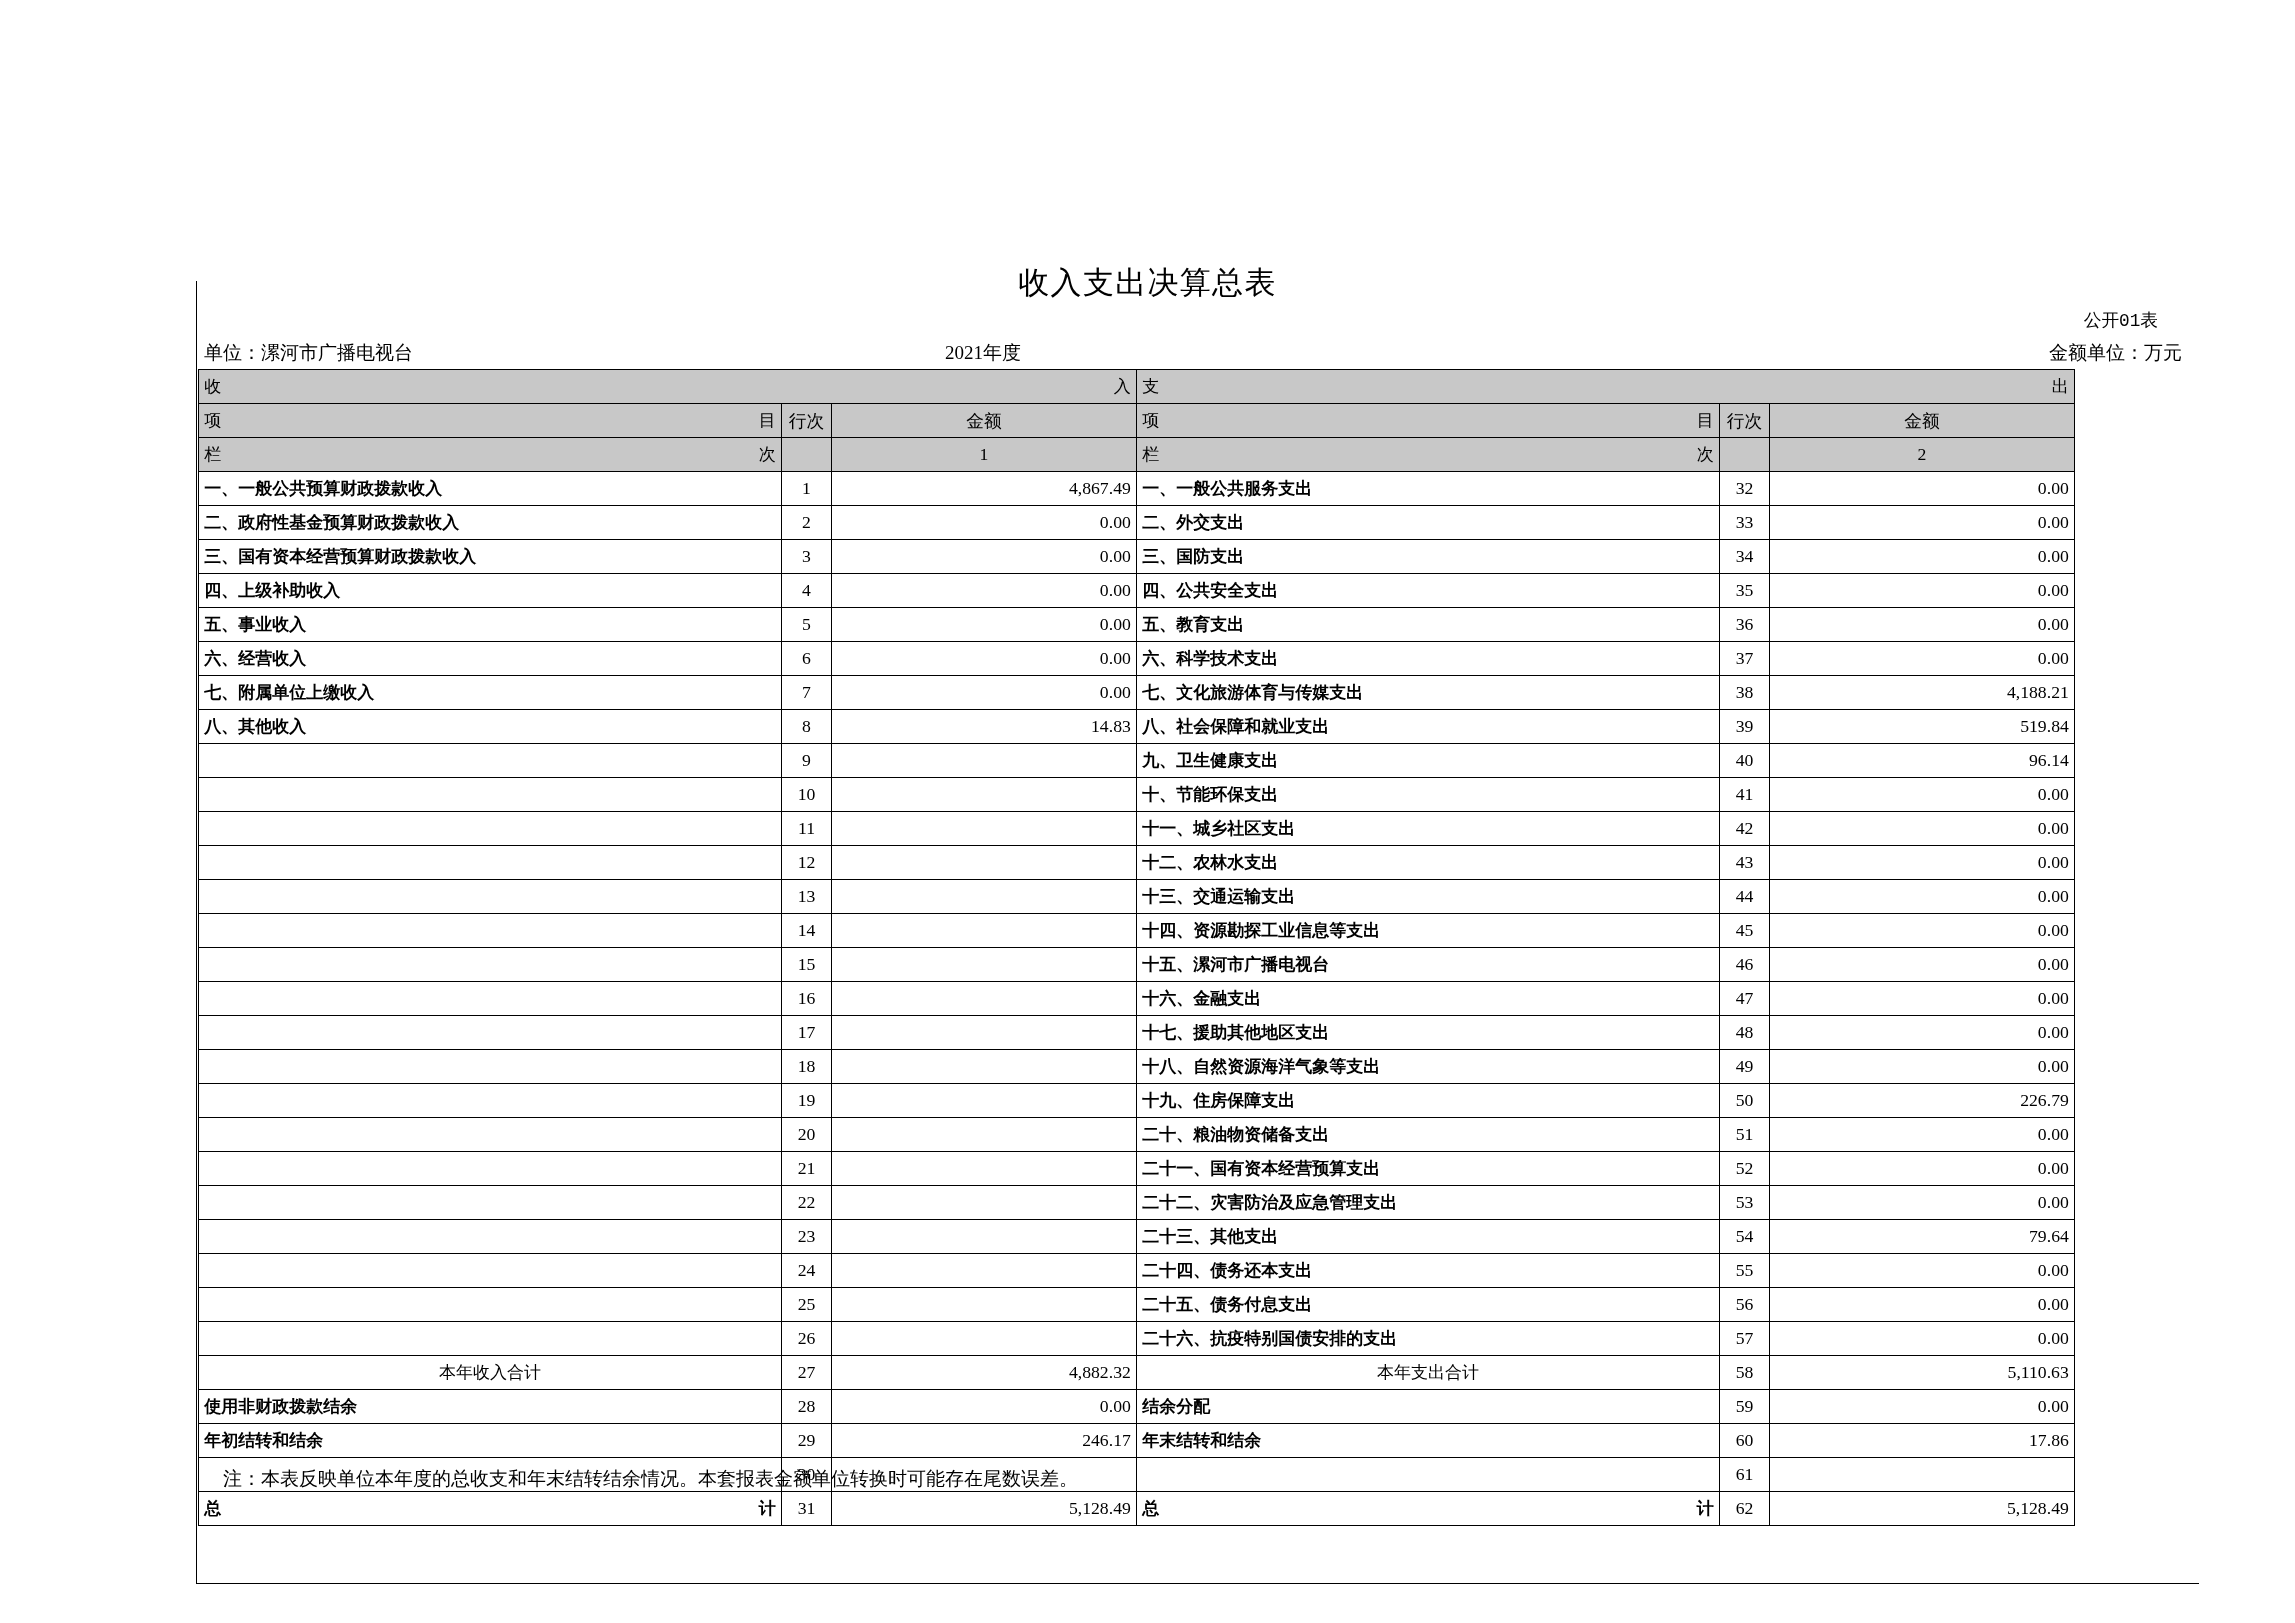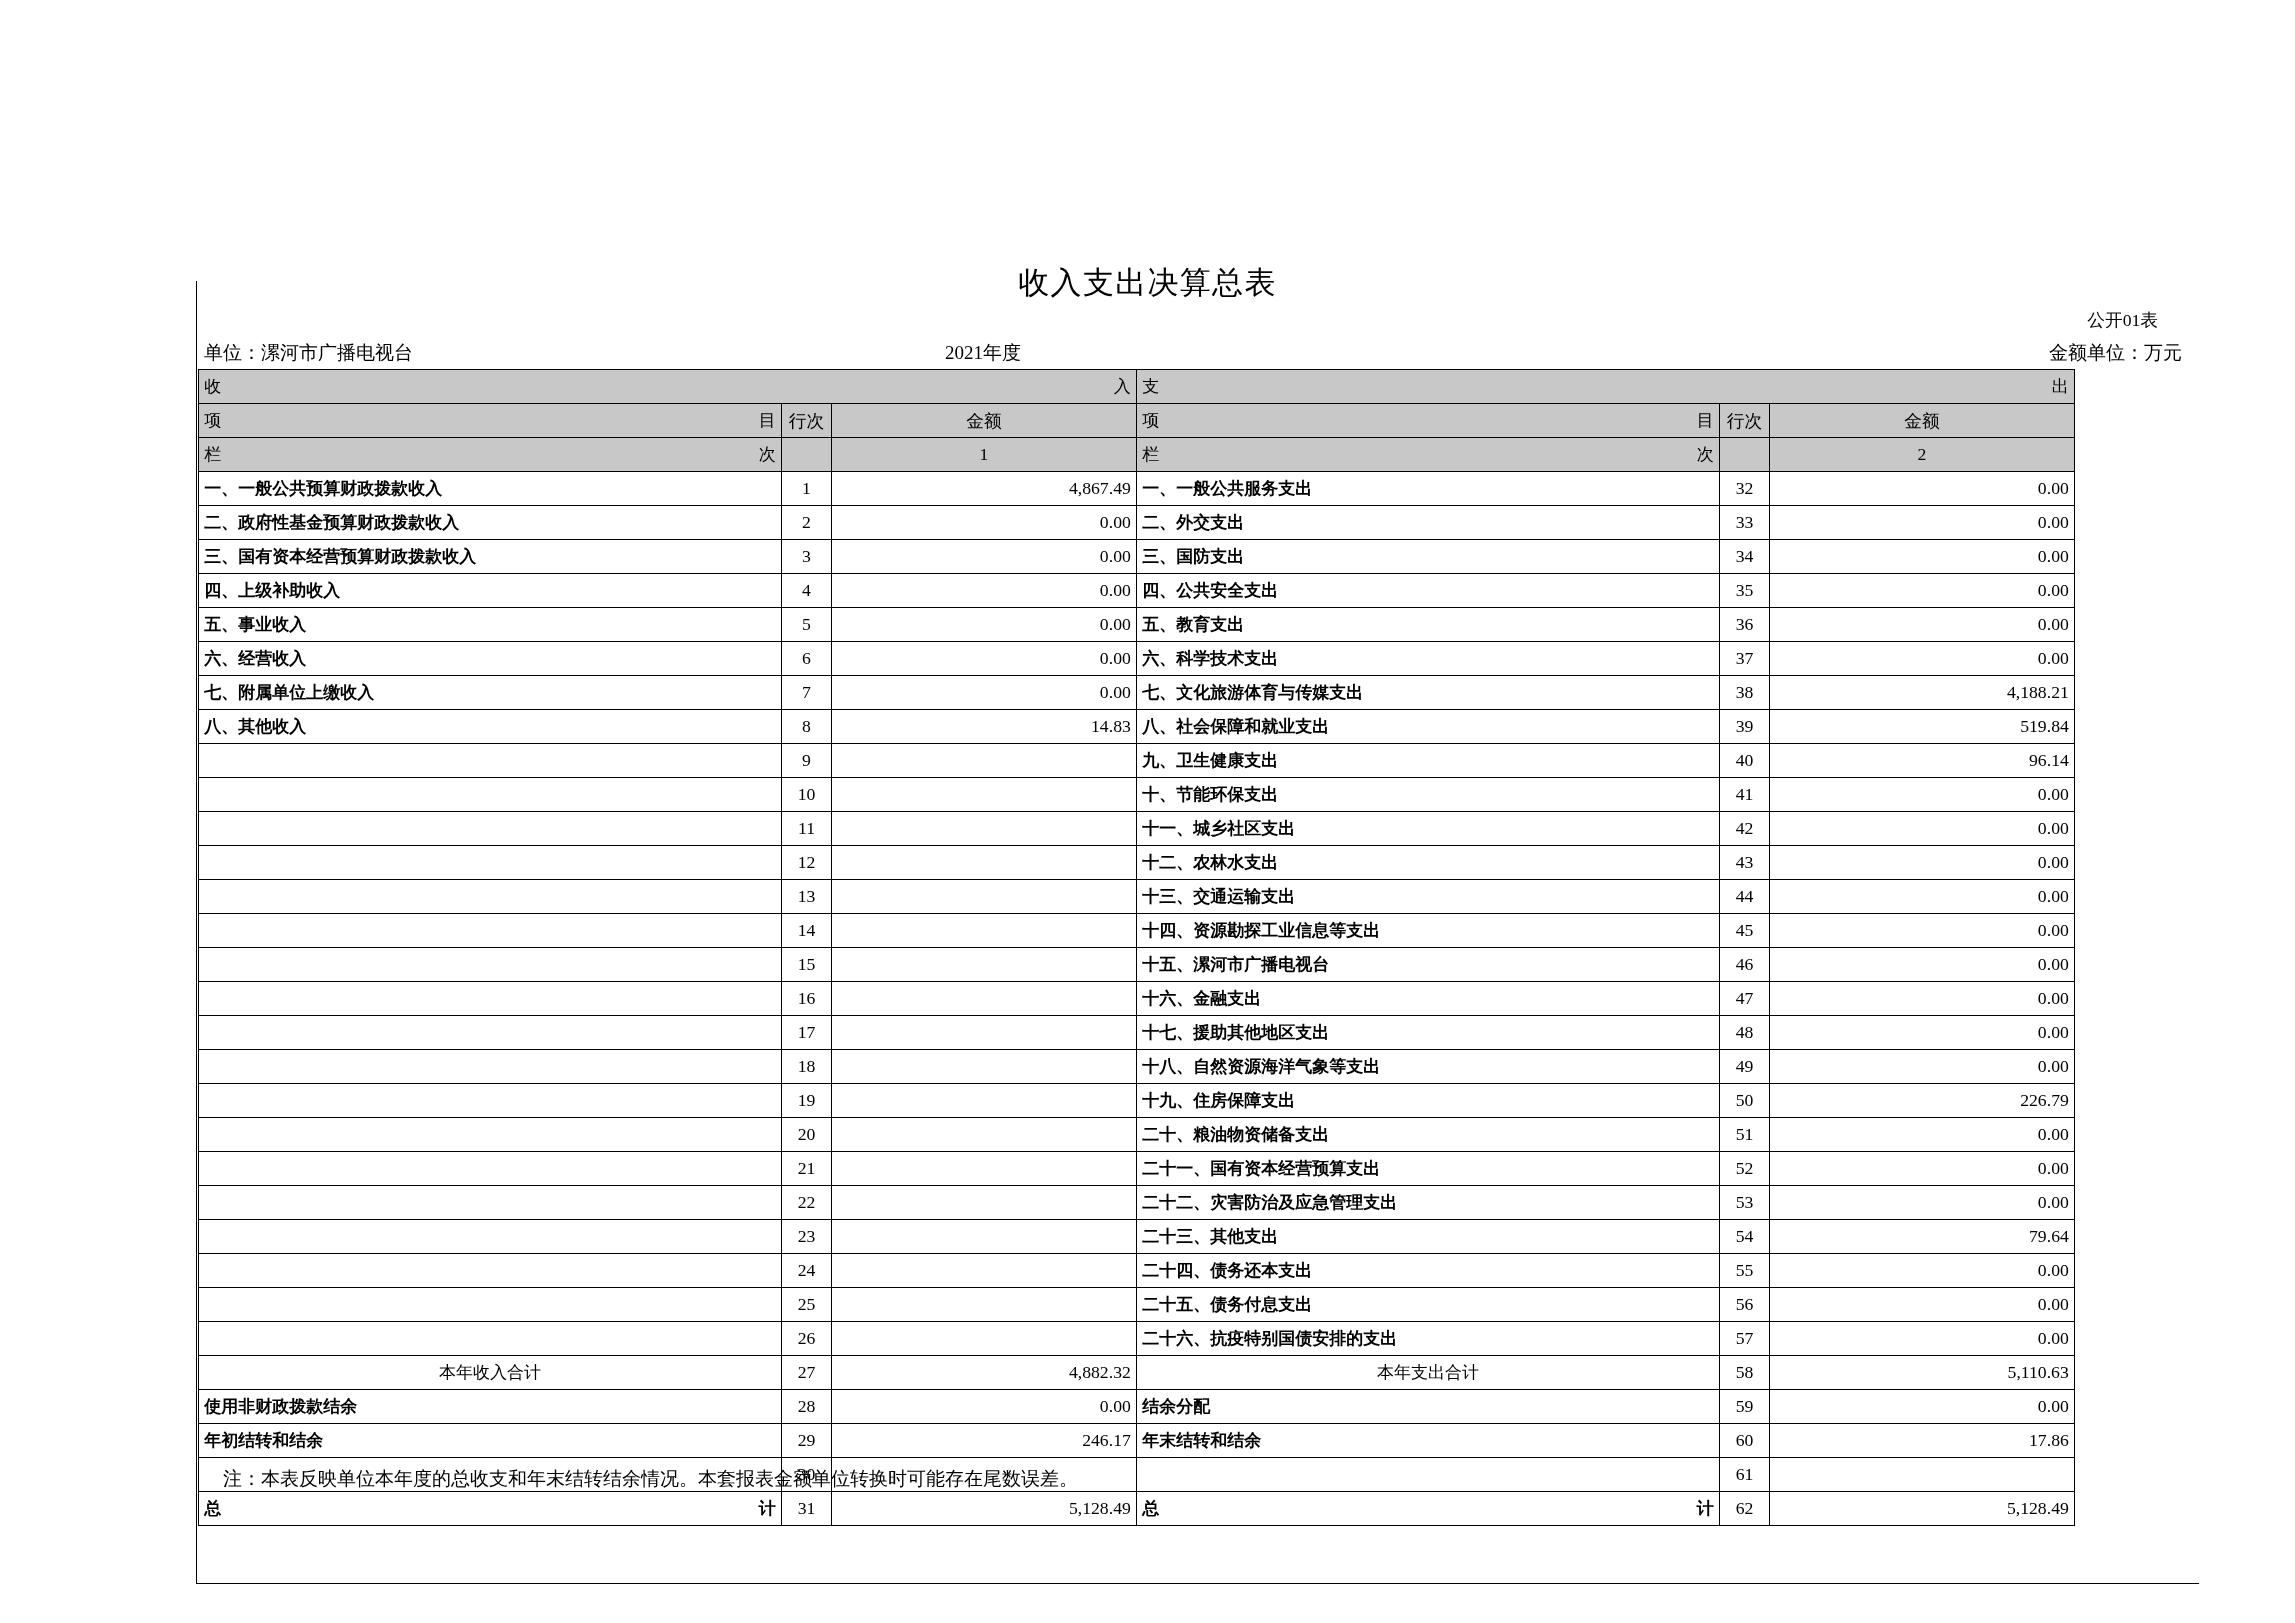--- a/index.html
+++ b/index.html
@@ -46,21 +46,21 @@
     text-align: center;
     font-size: 31px;
     font-family: "Liberation Sans", sans-serif;
     letter-spacing: 1.3px;
   }
   .form-no {
     position: absolute;
     right: 137px;
     top: 308px;
     font-size: 17.7px;
-    font-family: Liberation Serif, serif;
+    font-family: Liberation Mono, monospace;
   }
   .unit-line {
     position: absolute;
     left: 204px;
     top: 340px;
     font-size: 19px;
     font-family: "Liberation Sans", sans-serif;
   }
   .year-line {
     position: absolute;

